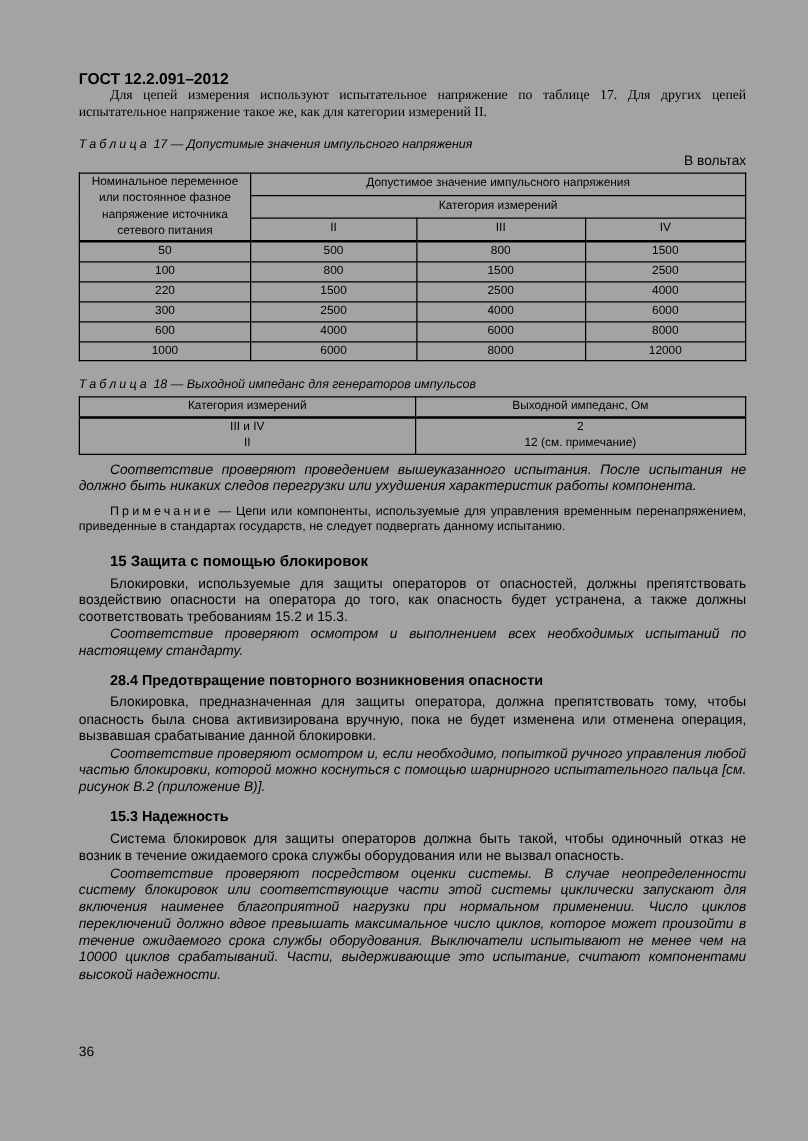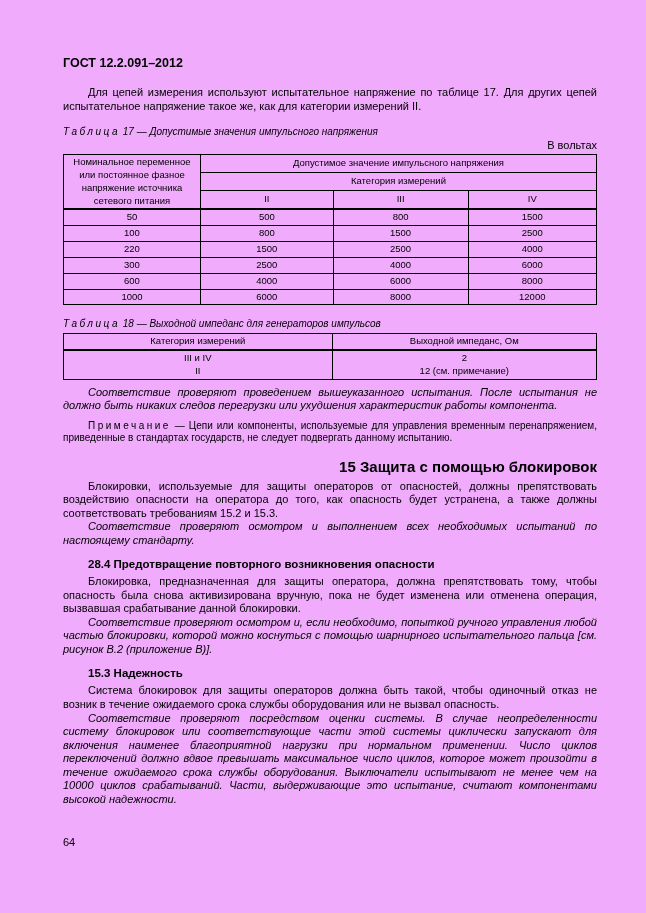--- a/index.html
+++ b/index.html
@@ -3,21 +3,21 @@
 <meta charset="utf-8">
 <style>
   * { box-sizing: border-box; }
   html, body { margin: 0; padding: 0; }
   body {
     width: 646px; height: 913px;
     background: #ffffff;
     font-family: "Liberation Sans", "DejaVu Sans", sans-serif;
     color: #000;
   }
-  .page { position: relative; width: 646px; height: 913px; background: #f0abfc; overflow: hidden; }
+  .page { position: relative; width: 646px; height: 913px; background: #a3a3a3; overflow: hidden; }
   .content { position: absolute; left: 63px; top: 56px; width: 534px; }
 
   .doc-header { font-weight: bold; font-size: 12.5px; }
 
   p { margin: 0; font-size: 11px; line-height: 1.23; text-align: justify; }
   .ind { text-indent: 25px; }
   .it { font-style: italic; }
   .note-p { font-size: 10px; line-height: 1.25; }
 
   .caption { font-size: 10px; margin-top: 13px; line-height: 1.2; font-style: italic; }
@@ -35,24 +35,24 @@
     line-height: 1.35;
   }
   tr.hdr-last td, td.hdr-span { border-bottom-width: 2px; }
   .note-cell {
     text-align: justify;
     text-indent: 22px;
     padding: 3px 6px 4px 6px;
   }
   .cell-lines div { line-height: 1.35; }
 
-  .h-main { font-weight: bold; font-size: 15px; margin: 13px 0 0 0; text-indent: 25px; text-align: right; }
+  .h-main { font-weight: bold; font-size: 12px; margin: 13px 0 0 0; text-indent: 25px; text-align: left; }
   .h-sub  { font-weight: bold; font-size: 11.5px; margin: 13px 0 0 0; text-indent: 25px; text-align: left; }
 
-  .mt-intro { margin-top: 16px; }
+  .mt-intro { margin-top: 0; font-family: Liberation Serif, serif; }
   .mt-cap18 { margin-top: 13px; }
   .mt-comp  { margin-top: 6px; }
   .mt-note  { margin-top: 7px; }
   .mt-body  { margin-top: 5px; }
   .mt-h151  { margin-top: 14px; }
   .mt-h15x  { margin-top: 11px; }
 
   .page-num { position: absolute; left: 63px; top: 836px; font-size: 11px; }
 </style>
 </head>
@@ -175,14 +175,14 @@
     <h3 class="h-sub mt-h15x">28.4 Предотвращение повторного возникновения опасности</h3>
     <p class="ind mt-body">Блокировка, предназначенная для защиты оператора, должна препятствовать тому, чтобы опасность была снова активизирована вручную, пока не будет изменена или отменена операция, вызвавшая срабатывание данной блокировки.</p>
     <p class="ind it">Соответствие проверяют осмотром и, если необходимо, попыткой ручного управления любой частью блокировки, которой можно коснуться с помощью шарнирного испытательного пальца [см. рисунок В.2 (приложение В)].</p>
 
     <h3 class="h-sub mt-h15x">15.3 Надежность</h3>
     <p class="ind mt-body">Система блокировок для защиты операторов должна быть такой, чтобы одиночный отказ не возник в течение ожидаемого срока службы оборудования или не вызвал опасность.</p>
     <p class="ind it">Соответствие проверяют посредством оценки системы. В случае неопределенности систему блокировок или соответствующие части этой системы циклически запускают для включения наименее благоприятной нагрузки при нормальном применении. Число циклов переключений должно вдвое превышать максимальное число циклов, которое может произойти в течение ожидаемого срока службы оборудования. Выключатели испытывают не менее чем на 10000 циклов срабатываний. Части, выдерживающие это испытание, считают компонентами высокой надежности.</p>
 
   </div>
 
-  <div class="page-num">64</div>
+  <div class="page-num">36</div>
 </div>
 
 </body></html>

